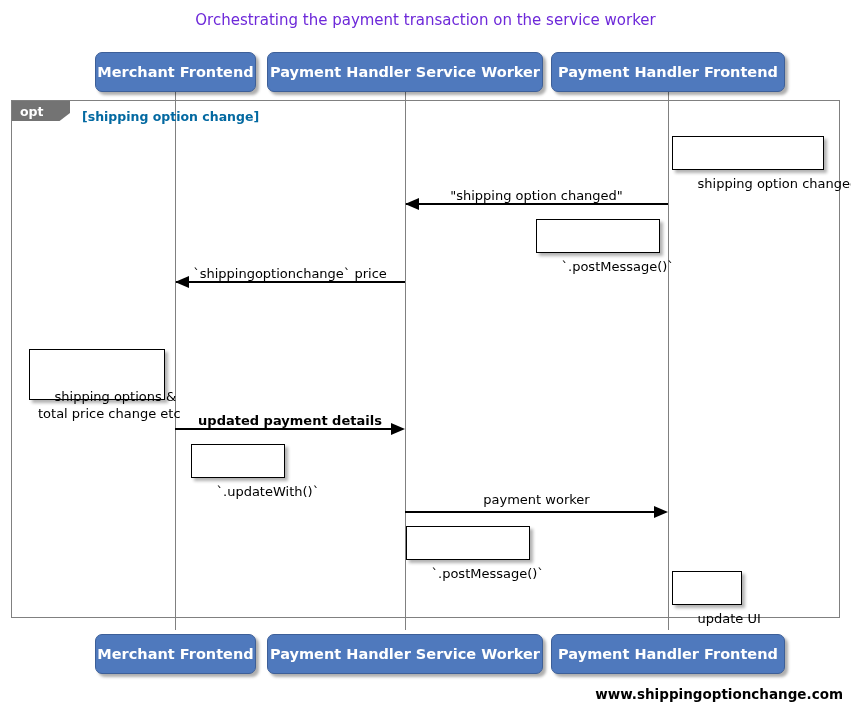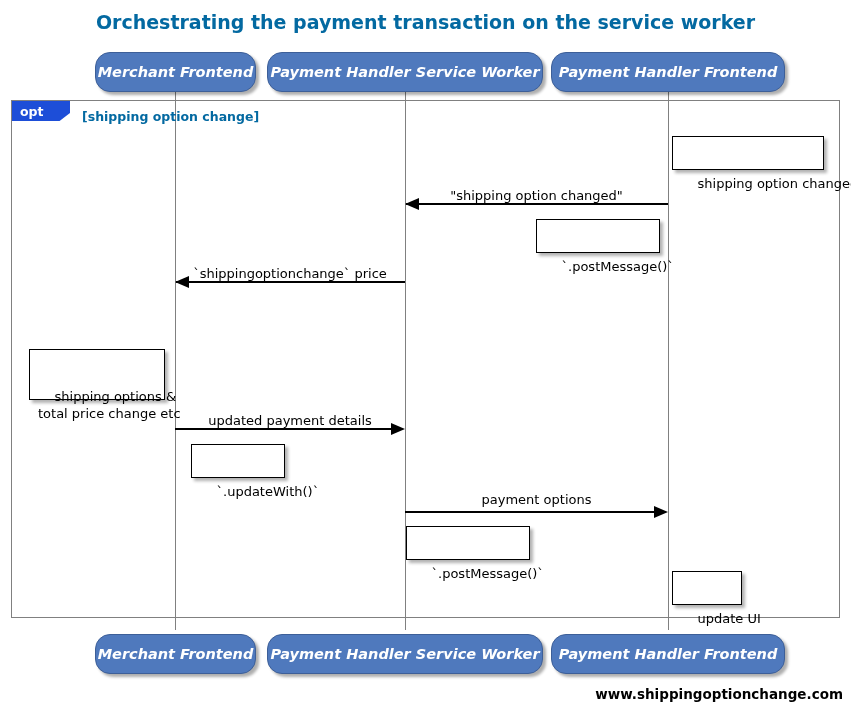--- a/index.html
+++ b/index.html
@@ -23,62 +23,61 @@
     height: 710px;
   }
 
   
   .diagram-title {
     position: absolute;
     left: 0;
     top: 11px;
     width: 851px;
     text-align: center;
-    font-size: 19px;
-    font-weight: bold;
+    font-size: 15px;
+    font-weight: normal;
     letter-spacing: 0px;
-    color: #0369a1;
+    color: #6d28d9;
   }
 
   
   .participant {
     position: absolute;
     box-sizing: border-box;
     background: #4f79bd;
     border: 1px solid #3d5f98;
-    border-radius: 15px;
+    border-radius: 7px;
     color: #ffffff;
     font-size: 14.5px;
     font-weight: bold;
     display: flex;
     align-items: center;
     justify-content: center;
     box-shadow: 3px 3px 3px rgba(0,0,0,0.32);
     white-space: nowrap;
-    font-style: italic;
   }
 
   
   .lifeline {
     position: absolute;
     width: 1px;
     background: #808080;
   }
 
   
   .frame {
     position: absolute;
     box-sizing: border-box;
     border: 1px solid #808080;
     background: transparent;
   }
   .frame-tag {
     position: absolute;
     height: 20px;
-    background: #1d4ed8;
+    background: #737373;
     color: #ffffff;
     font-size: 12.5px;
     font-weight: bold;
     display: flex;
     align-items: center;
     padding-left: 8px;
     box-sizing: border-box;
     
     clip-path: polygon(0 0, 100% 0, 100% 60%, 82% 100%, 0 100%);
   }
@@ -206,30 +205,30 @@
   <div class="msg-line" style="left:176px; top:281px; width:229px;"></div>
   <div class="arrowhead left" style="left:175px; top:276px;"></div>
 
 
   <div class="note" style="left:29px; top:349px; width:136px; height:51px;">
     <span class="fold-diag"></span>
     <span>shipping options &amp;
 total price change etc</span>
   </div>
 
-  <div class="msg-label" style="left:175px; top:413px; width:230px;">updated payment details</div>
+  <div class="msg-label" style="left:175px; top:413px; width:230px;font-weight:bold;">updated payment details</div>
   <div class="msg-line" style="left:175px; top:428px; width:217px;"></div>
   <div class="arrowhead right" style="left:391px; top:423px;"></div>
 
   <div class="note" style="left:185px; top:444px; width:94px; height:34px;margin-left:6px;">
     <span class="fold-diag"></span>
     <span>`.updateWith()`</span>
   </div>
 
-  <div class="msg-label" style="left:405px; top:492px; width:263px;">payment options</div>
+  <div class="msg-label" style="left:405px; top:492px; width:263px;">payment worker</div>
   <div class="msg-line" style="left:405px; top:511px; width:250px;"></div>
   <div class="arrowhead right" style="left:654px; top:506px;"></div>
 
   <div class="note" style="left:406px; top:526px; width:124px; height:34px;">
     <span class="fold-diag"></span>
     <span>`.postMessage()`</span>
   </div>
 
   <div class="note" style="left:672px; top:571px; width:70px; height:34px;">
     <span class="fold-diag"></span>

